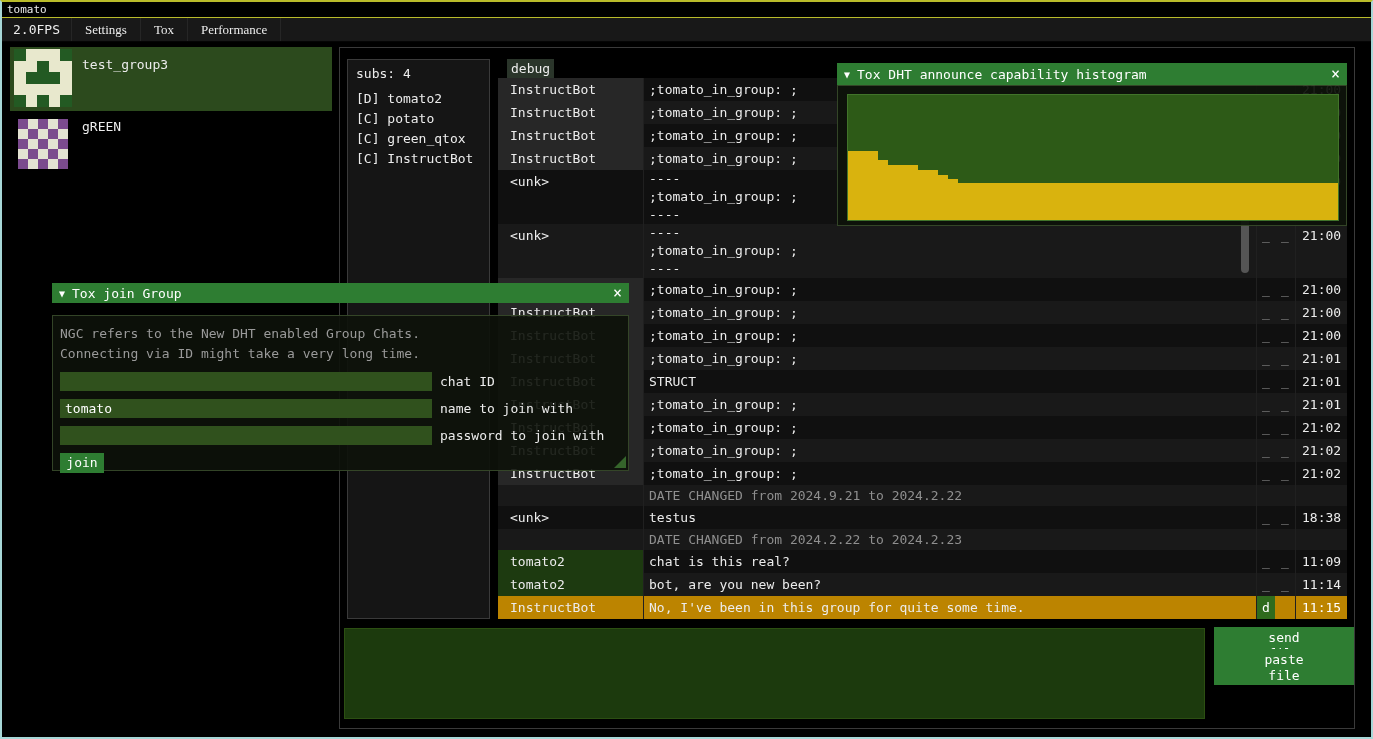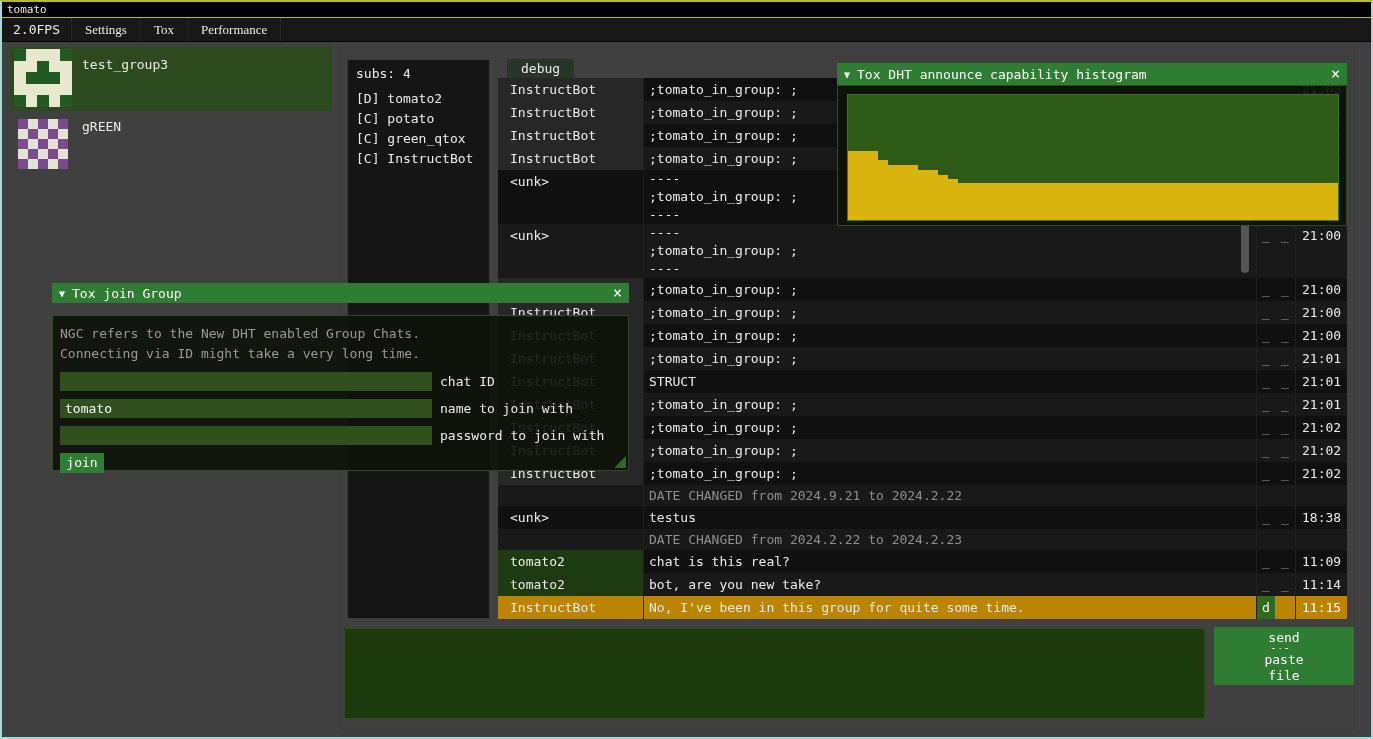--- a/index.html
+++ b/index.html
@@ -1,18 +1,18 @@
 <!DOCTYPE html>
 <html><head>
 <meta charset="utf-8">
 <style>
   html,body{margin:0;padding:0;background:#222;}
   .app{
     position:relative;width:1373px;height:739px;box-sizing:border-box;
-    background:#404040;overflow:hidden;cursor:default;
+    background:#000000;overflow:hidden;cursor:default;
     border-top:2px solid #b9bb2a;border-left:2px solid #a7d7d7;
     border-right:2px solid #a7d7d7;border-bottom:2px solid #a7d7d7;
     font-family:"DejaVu Sans Mono","Liberation Mono",monospace;
     font-size:13px;color:#ececec;
   }
   .titlebar{position:absolute;left:0;top:0;right:0;height:15px;background:#000;
     border-bottom:1px solid #b9bb2a;font-size:11px;line-height:15px;padding-left:5px;}
   .menubar{position:absolute;left:0;top:16px;right:0;height:23px;background:#181818;
     display:flex;align-items:stretch;border-bottom:1px solid #050505;}
   .fps{padding:0 11px;line-height:23px;border-right:1px solid #262626;}
@@ -32,21 +32,21 @@
 
   
   .subs{position:absolute;left:345px;top:18px;width:143px;height:560px;
     background:#151515;border:1px solid #3a3a3a;box-sizing:border-box;}
   .subs-header{padding:6px 8px 8px 8px;}
   .sub-item{padding:0 8px;line-height:20px;white-space:pre;}
 
   
   .tabbar{position:absolute;left:496px;top:18px;width:849px;height:19px;
     border-bottom:1px solid #44604a;box-sizing:content-box;}
-  .tab{display:inline-block;height:19px;line-height:19px;padding:0 14px;
+  .tab{display:inline-block;height:19px;line-height:19px;padding:0 4px;
     background:#2a352a;margin-left:9px;}
   .chat-rows{position:absolute;left:496px;top:37px;width:849px;}
   .crow{display:flex;height:23px;line-height:23px;background:#101010;}
   .crow.alt{background:#191919;}
   .crow.multi{height:54px;}
   .crow.multi .c-msg div{line-height:18px;height:18px;}
   .crow.hl{background:#bc8400;}
   .crow.date-row{height:21px;line-height:21px;}
   .c-name{width:145px;flex:none;overflow:hidden;}
   .chip{display:block;height:100%;padding:0 12px;box-sizing:border-box;white-space:pre;}
@@ -339,21 +339,21 @@
           </div>
           <div class="c-msg"><div>chat is this real?</div></div>
           <div class="c-f1">_</div>
           <div class="c-f2">_</div>
           <div class="c-time">11:09</div>
         </div>
         <div class="crow alt">
           <div class="c-name">
             <span class="chip green">tomato2</span>
           </div>
-          <div class="c-msg"><div>bot, are you new take?</div></div>
+          <div class="c-msg"><div>bot, are you new been?</div></div>
           <div class="c-f1">_</div>
           <div class="c-f2">_</div>
           <div class="c-time">11:14</div>
         </div>
         <div class="crow hl">
           <div class="c-name">
             <span class="chip orange">InstructBot</span>
           </div>
           <div class="c-msg"><div>No, I've been in this group for quite some time.</div></div>
           <div class="c-f1 dflag">d</div>

